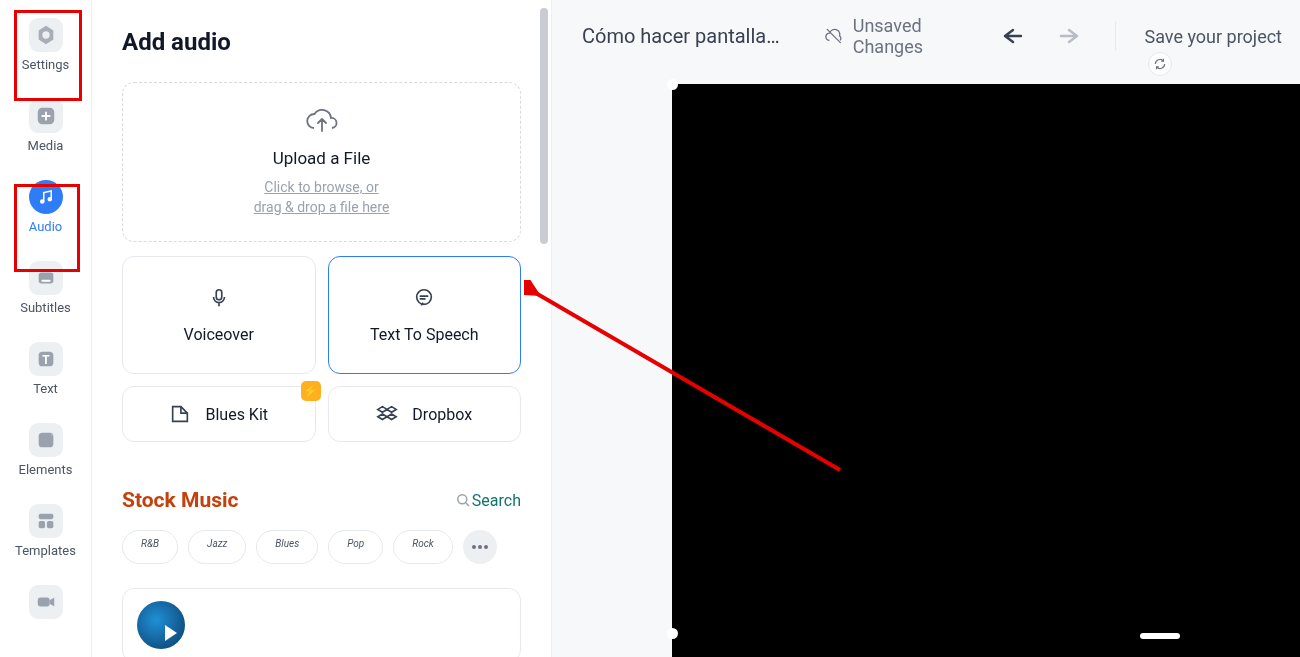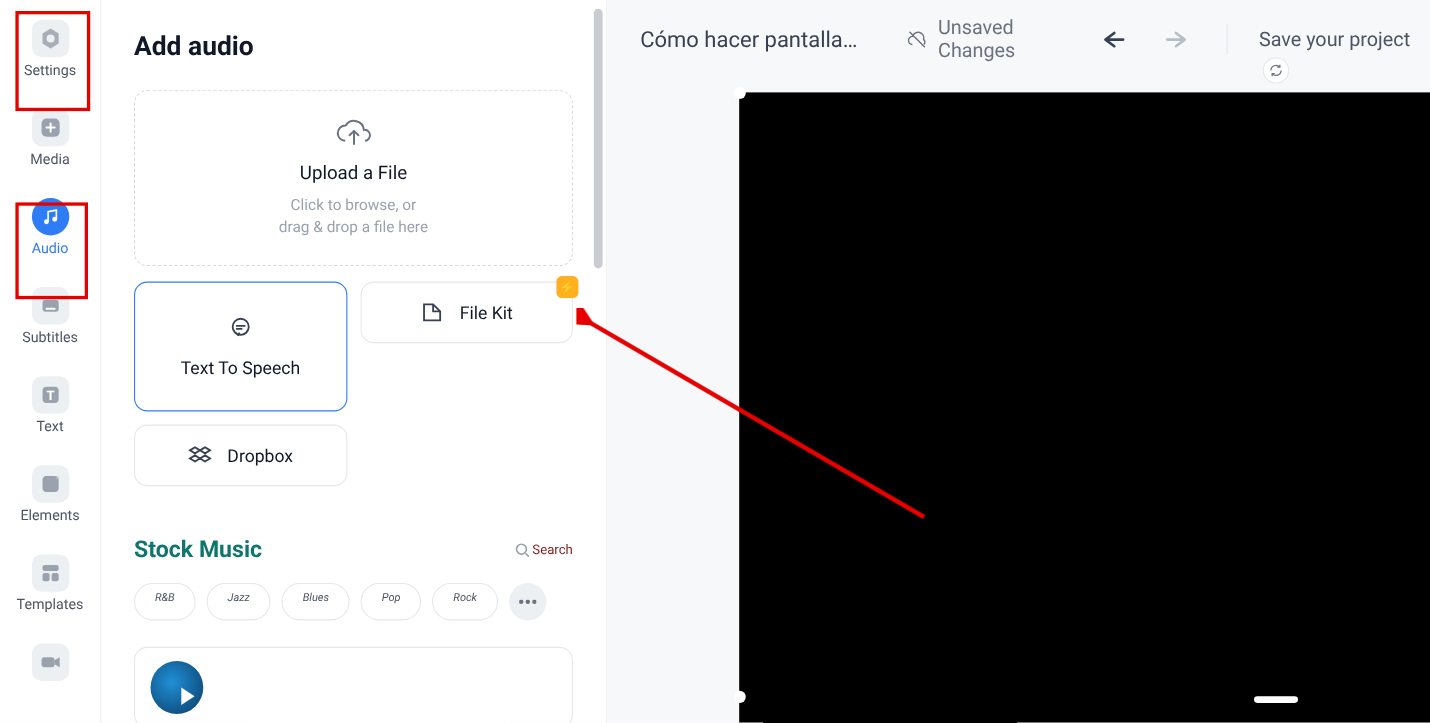--- a/index.html
+++ b/index.html
@@ -40,44 +40,44 @@
   }
   .panel h1 {
     font-size: 24px; font-weight: 700; color: #111827; margin-bottom: 26px;
   }
   .upload {
     border: 1px dashed #d6dbe1; border-radius: 12px;
     height: 160px; display: flex; flex-direction: column; align-items: center;
     justify-content: center; color: #374151; text-align: center;
   }
   .upload .u-title { font-size: 17px; color: #111827; margin-top: 12px; }
-  .upload .u-sub  { font-size: 14px; color: #9aa2ad; margin-top: 10px; line-height: 1.4; }
+  .upload .u-sub  { font-size: 14px; color: #9aa2ad; margin-top: 10px; line-height: 1.4; text-decoration: underline; }
   .grid2 {
     display: grid; grid-template-columns: 1fr 1fr; gap: 12px; margin-top: 14px;
   }
   .card {
     border: 1px solid #e5e8ec; border-radius: 12px; height: 118px;
     display: flex; flex-direction: column; align-items: center; justify-content: center;
     gap: 16px; color: #111827; font-size: 16px; position: relative;
   }
   .card.selected { border: 1.5px solid #2f7df6; }
   .card.small { height: 56px; flex-direction: row; gap: 14px; font-size: 16px; }
   .badge {
     position: absolute; top: -6px; right: -6px; width: 20px; height: 20px;
     background: #ffb020; border-radius: 5px; color: #fff;
     display: flex; align-items: center; justify-content: center; font-size: 12px;
   }
 
   .section-row {
     display: flex; justify-content: space-between; align-items: center;
     margin-top: 46px;
   }
-  .section-row h2 { font-size: 21px; font-weight: 700; color: #0f766e; }
+  .section-row h2 { font-size: 21px; font-weight: 700; color: #c2410c; }
   .search-pill {
-    display: flex; align-items: center; gap: 0; color: #7f1d1d; font-size: 12px;
+    display: flex; align-items: center; gap: 0; color: #0f766e; font-size: 16px;
   }
   .chips { display: flex; gap: 10px; margin-top: 18px; }
   .chip {
     border: 1px solid #e5e8ec; border-radius: 18px; padding: 7px 18px;
     font-size: 10px; color: #4b5563; font-style: italic;
   }
   .chip.more {
     width: 34px; height: 34px; padding: 0; border-radius: 50%;
     background: #edf0f3; border: none; display: flex; align-items: center; justify-content: center;
   }
@@ -248,35 +248,42 @@
       <path d="M9 22a7 7 0 01.5-14A9 9 0 0126 12a5 5 0 011 10"></path>
       <path d="M17 25V13m0 0l-4 4m4-4l4 4" stroke-linecap="round" stroke-linejoin="round"></path>
     </svg>
     <div class="u-title">Upload a File</div>
     <div class="u-sub">
       <span>Click to browse, or</span><br><span>drag &amp; drop a file here</span>
     </div>
   </div>
 
   <div class="grid2">
+    <div class="card">
+      <svg class="ic" viewBox="0 0 24 24" fill="none" stroke="#374151" stroke-width="1.8">
+        <rect x="9" y="3" width="6" height="11" rx="3"></rect>
+          <path d="M6 11a6 6 0 0012 0M12 17v4"></path>
+      </svg>
+      <span>Voiceover</span>
+    </div>
     <div class="card selected">
       <svg class="ic" viewBox="0 0 24 24" fill="none" stroke="#374151" stroke-width="1.8">
         <circle cx="12" cy="11" r="8"></circle>
           <path d="M9 20l2-3"></path>
           <path d="M8 10h8M8 13h5" stroke-linecap="round"></path>
       </svg>
       <span>Text To Speech</span>
     </div>
     <div class="card small">
       <div class="badge">⚡</div>
       <svg class="ic" viewBox="0 0 24 24" fill="none" stroke="#374151" stroke-width="1.8">
         <path d="M4 4h9l7 7v9H4z"></path>
           <path d="M13 4v7h7"></path>
       </svg>
-      <span>File Kit</span>
+      <span>Blues Kit</span>
     </div>
     <div class="card small">
       <svg class="ic" viewBox="0 0 24 24" fill="none" stroke="#374151" stroke-width="1.8">
         <path d="M7 4l5 3-5 3-5-3 5-3zm10 0l5 3-5 3-5-3 5-3zM7 12l5 3-5 3-5-3 5-3zm10 0l5 3-5 3-5-3 5-3z"></path>
       </svg>
       <span>Dropbox</span>
     </div>
   </div>
 
   <div class="section-row">

